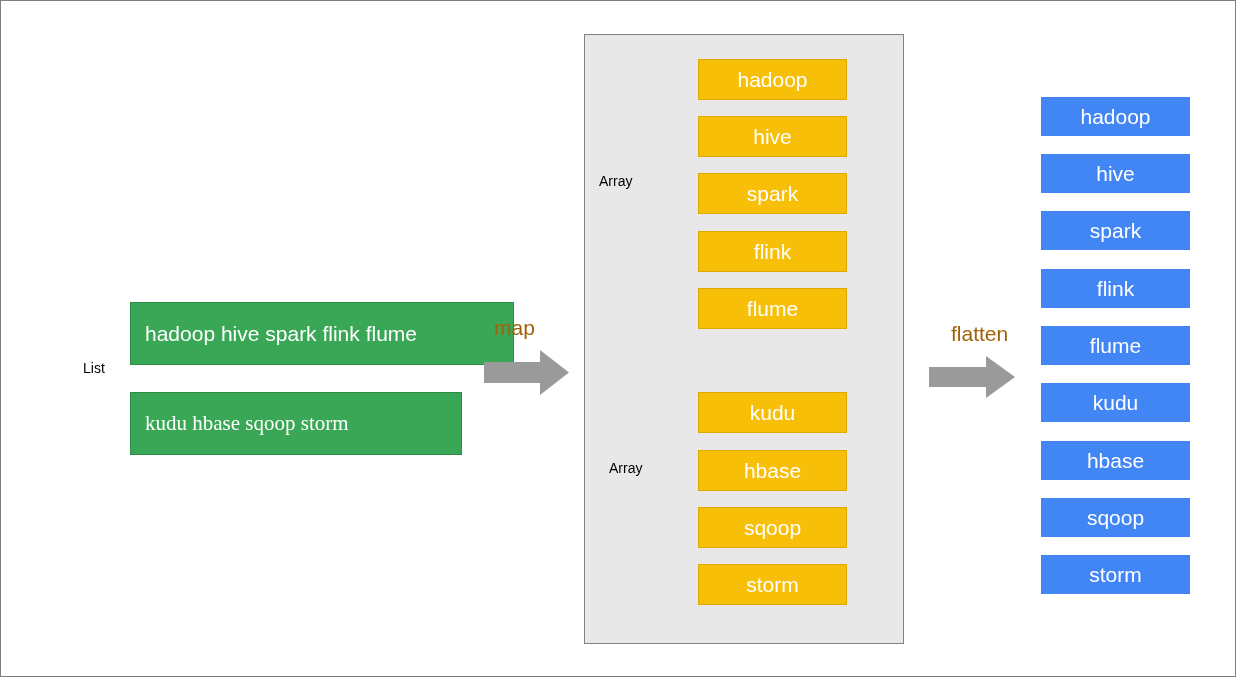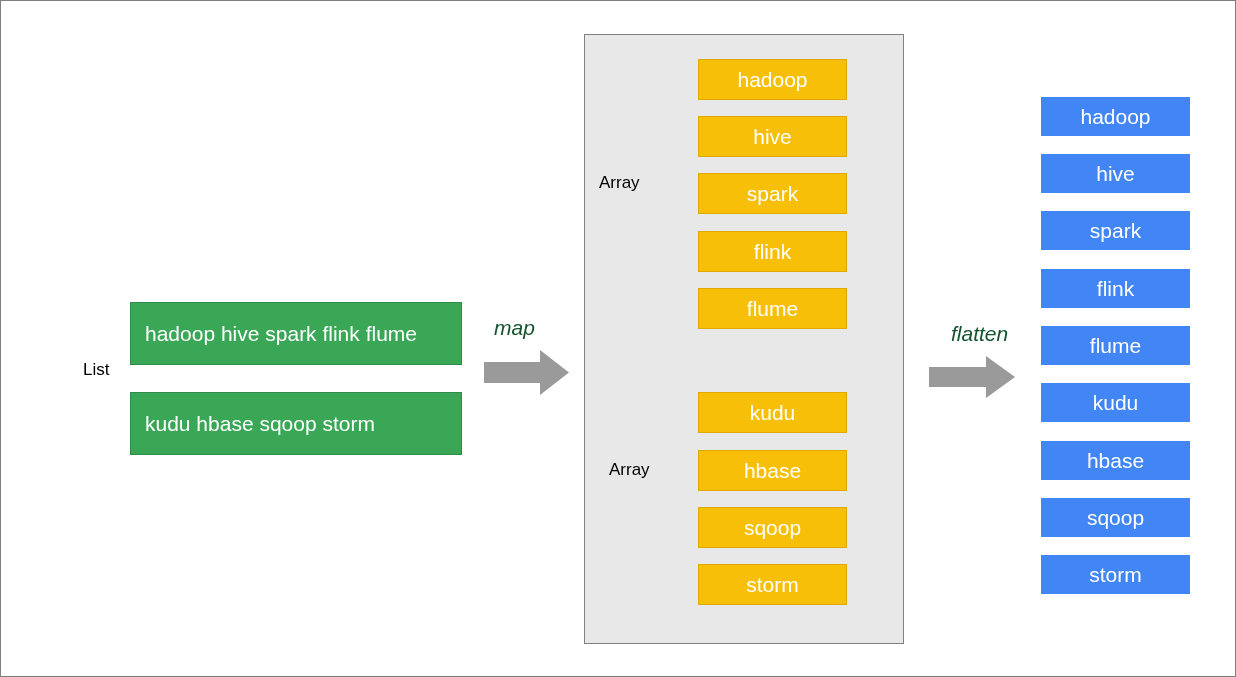--- a/index.html
+++ b/index.html
@@ -18,21 +18,21 @@
     background: #ffffff;
     border: 1px solid #7f7f7f;
     box-sizing: border-box;
     overflow: hidden;
   }
 
   
   .label {
     position: absolute;
     color: #000000;
-    font-size: 17px;
+    font-size: 14px;
     line-height: 1;
     white-space: nowrap;
   }
 
   
   .green-box {
     position: absolute;
     background: #3aa757;
     border: 1px solid #2e8b48;
     box-sizing: border-box;
@@ -81,37 +81,36 @@
   }
 
   
   .arrow {
     position: absolute;
   }
   .arrow svg { display: block; }
 
   .arrow-label {
     position: absolute;
-    color: #14532d;
+    color: #a16207;
     font-size: 21px;
     line-height: 1;
     white-space: nowrap;
-    font-style: italic;
   }
 </style>
 </head>
 <body>
 
 <div id="canvas">
 
   <div class="label" style="left:60px; top:360px;margin-left:22px;">List</div>
 
-  <div class="green-box" style="left:129px; top:301px; width:332px; height:63px;">hadoop hive spark flink flume</div>
+  <div class="green-box" style="left:129px; top:301px; width:384px; height:63px;">hadoop hive spark flink flume</div>
 
-  <div class="green-box" style="left:129px; top:391px; width:332px; height:63px;">kudu hbase sqoop storm</div>
+  <div class="green-box" style="left:129px; top:391px; width:332px; height:63px;font-family:Liberation Serif, serif;">kudu hbase sqoop storm</div>
 
   <div class="arrow-label" style="left:493px; top:316px;">map</div>
 
   <div class="arrow" style="left:483px; top:349px; width:85px; height:45px;">
     <svg width="85" height="45" viewBox="0 0 85 45">
       <polygon points="0,12 56,12 56,0 85,22.5 56,45 56,33 0,33" fill="#9a9a9a"></polygon>
     </svg>
   </div>
 
   <div class="panel" style="left:583px; top:33px; width:320px; height:610px;"></div>

